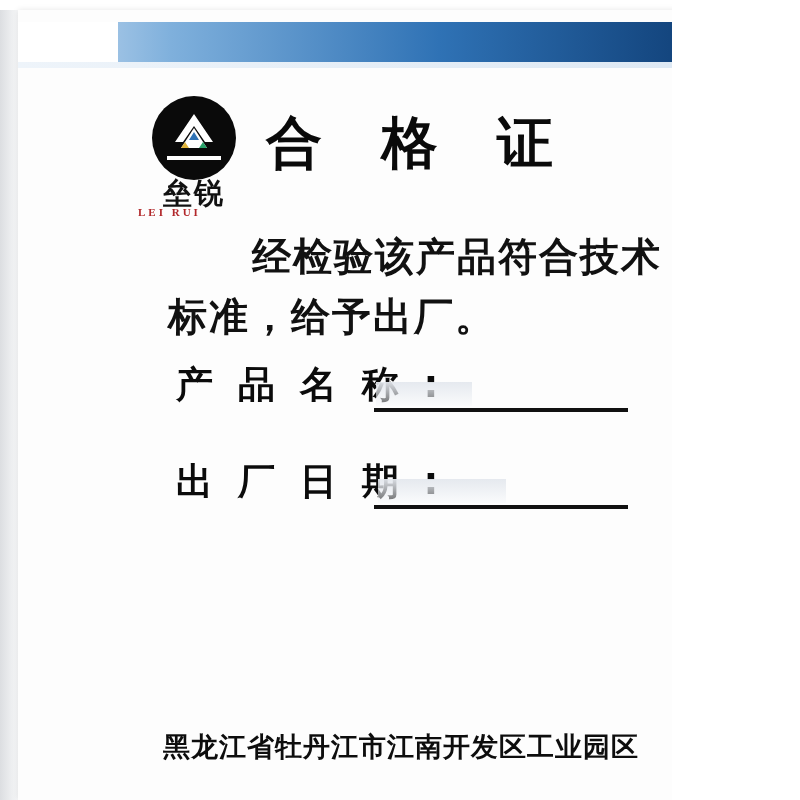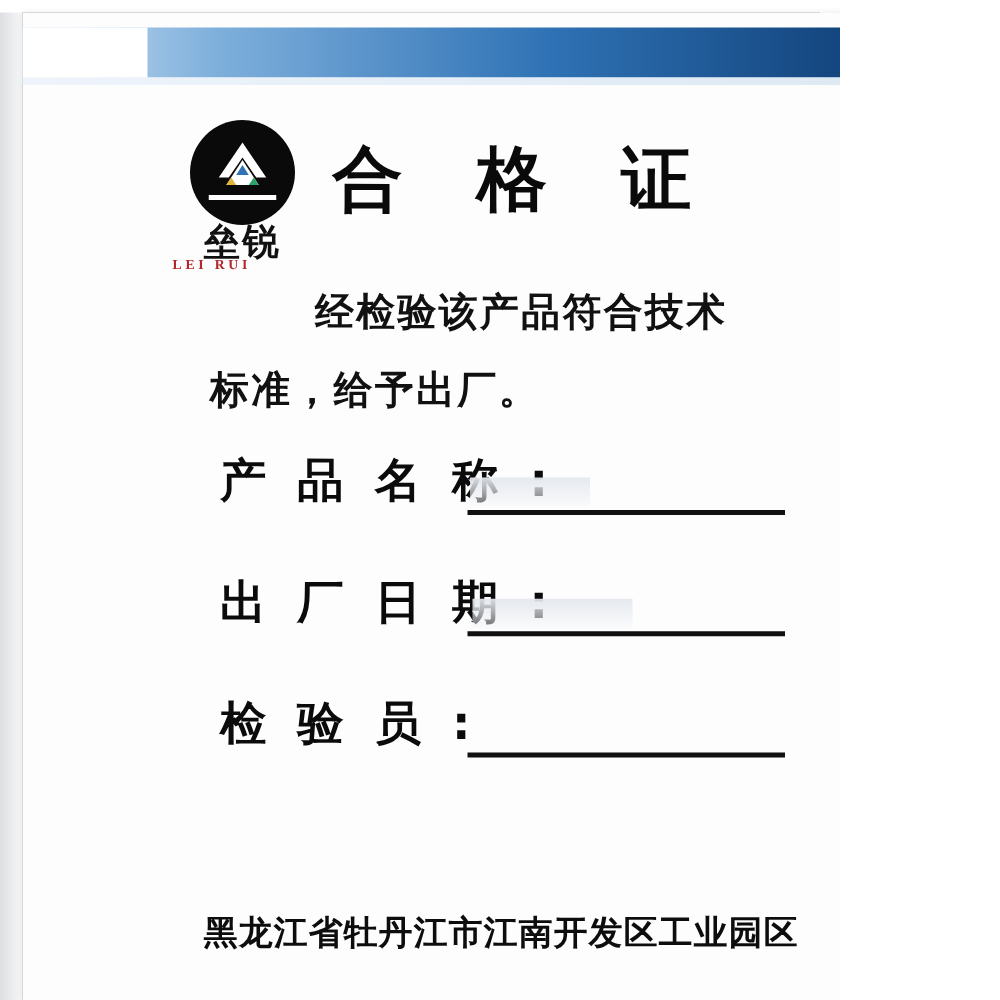--- a/index.html
+++ b/index.html
@@ -151,31 +151,31 @@
     white-space: nowrap;
   }
 
   
   #statement {
     position: absolute;
     left: 150px;
     top: 218px;
     width: 500px;
     font-family: "DejaVu Serif", serif;
-    font-size: 31px;
+    font-size: 39px;
     font-weight: 700;
     color: #111;
     line-height: 1.48;
     letter-spacing: 2px;
   }
   #statement .line1 {
     text-indent: 84px;
   }
   #statement .line2 {
-    margin-top: 16px;
+    margin-top: 2px;
   }
 
   
   #fields {
     position: absolute;
     left: 0;
     top: 342px;
     width: 766px;
   }
   .field {
@@ -269,24 +269,20 @@
         <div class="field-line" style="left:356px; width:254px;"></div>
       </div>
 
 
       <div class="field">
         <div class="field-label">出 厂 日 期 :</div>
         <div class="field-smudge" style="left:360px; width:128px;"></div>
         <div class="field-line" style="left:356px; width:254px;"></div>
       </div>
 
-      <div class="field">
-        <div class="field-label">检 验 员 :</div>
-        <div class="field-line" style="left:356px; width:254px;"></div>
-      </div>
 
     </div>
 
     <div id="footer">
       <div>黑龙江省牡丹江市江南开发区工业园区</div>
     </div>
 
   </div>
 </div>
 

